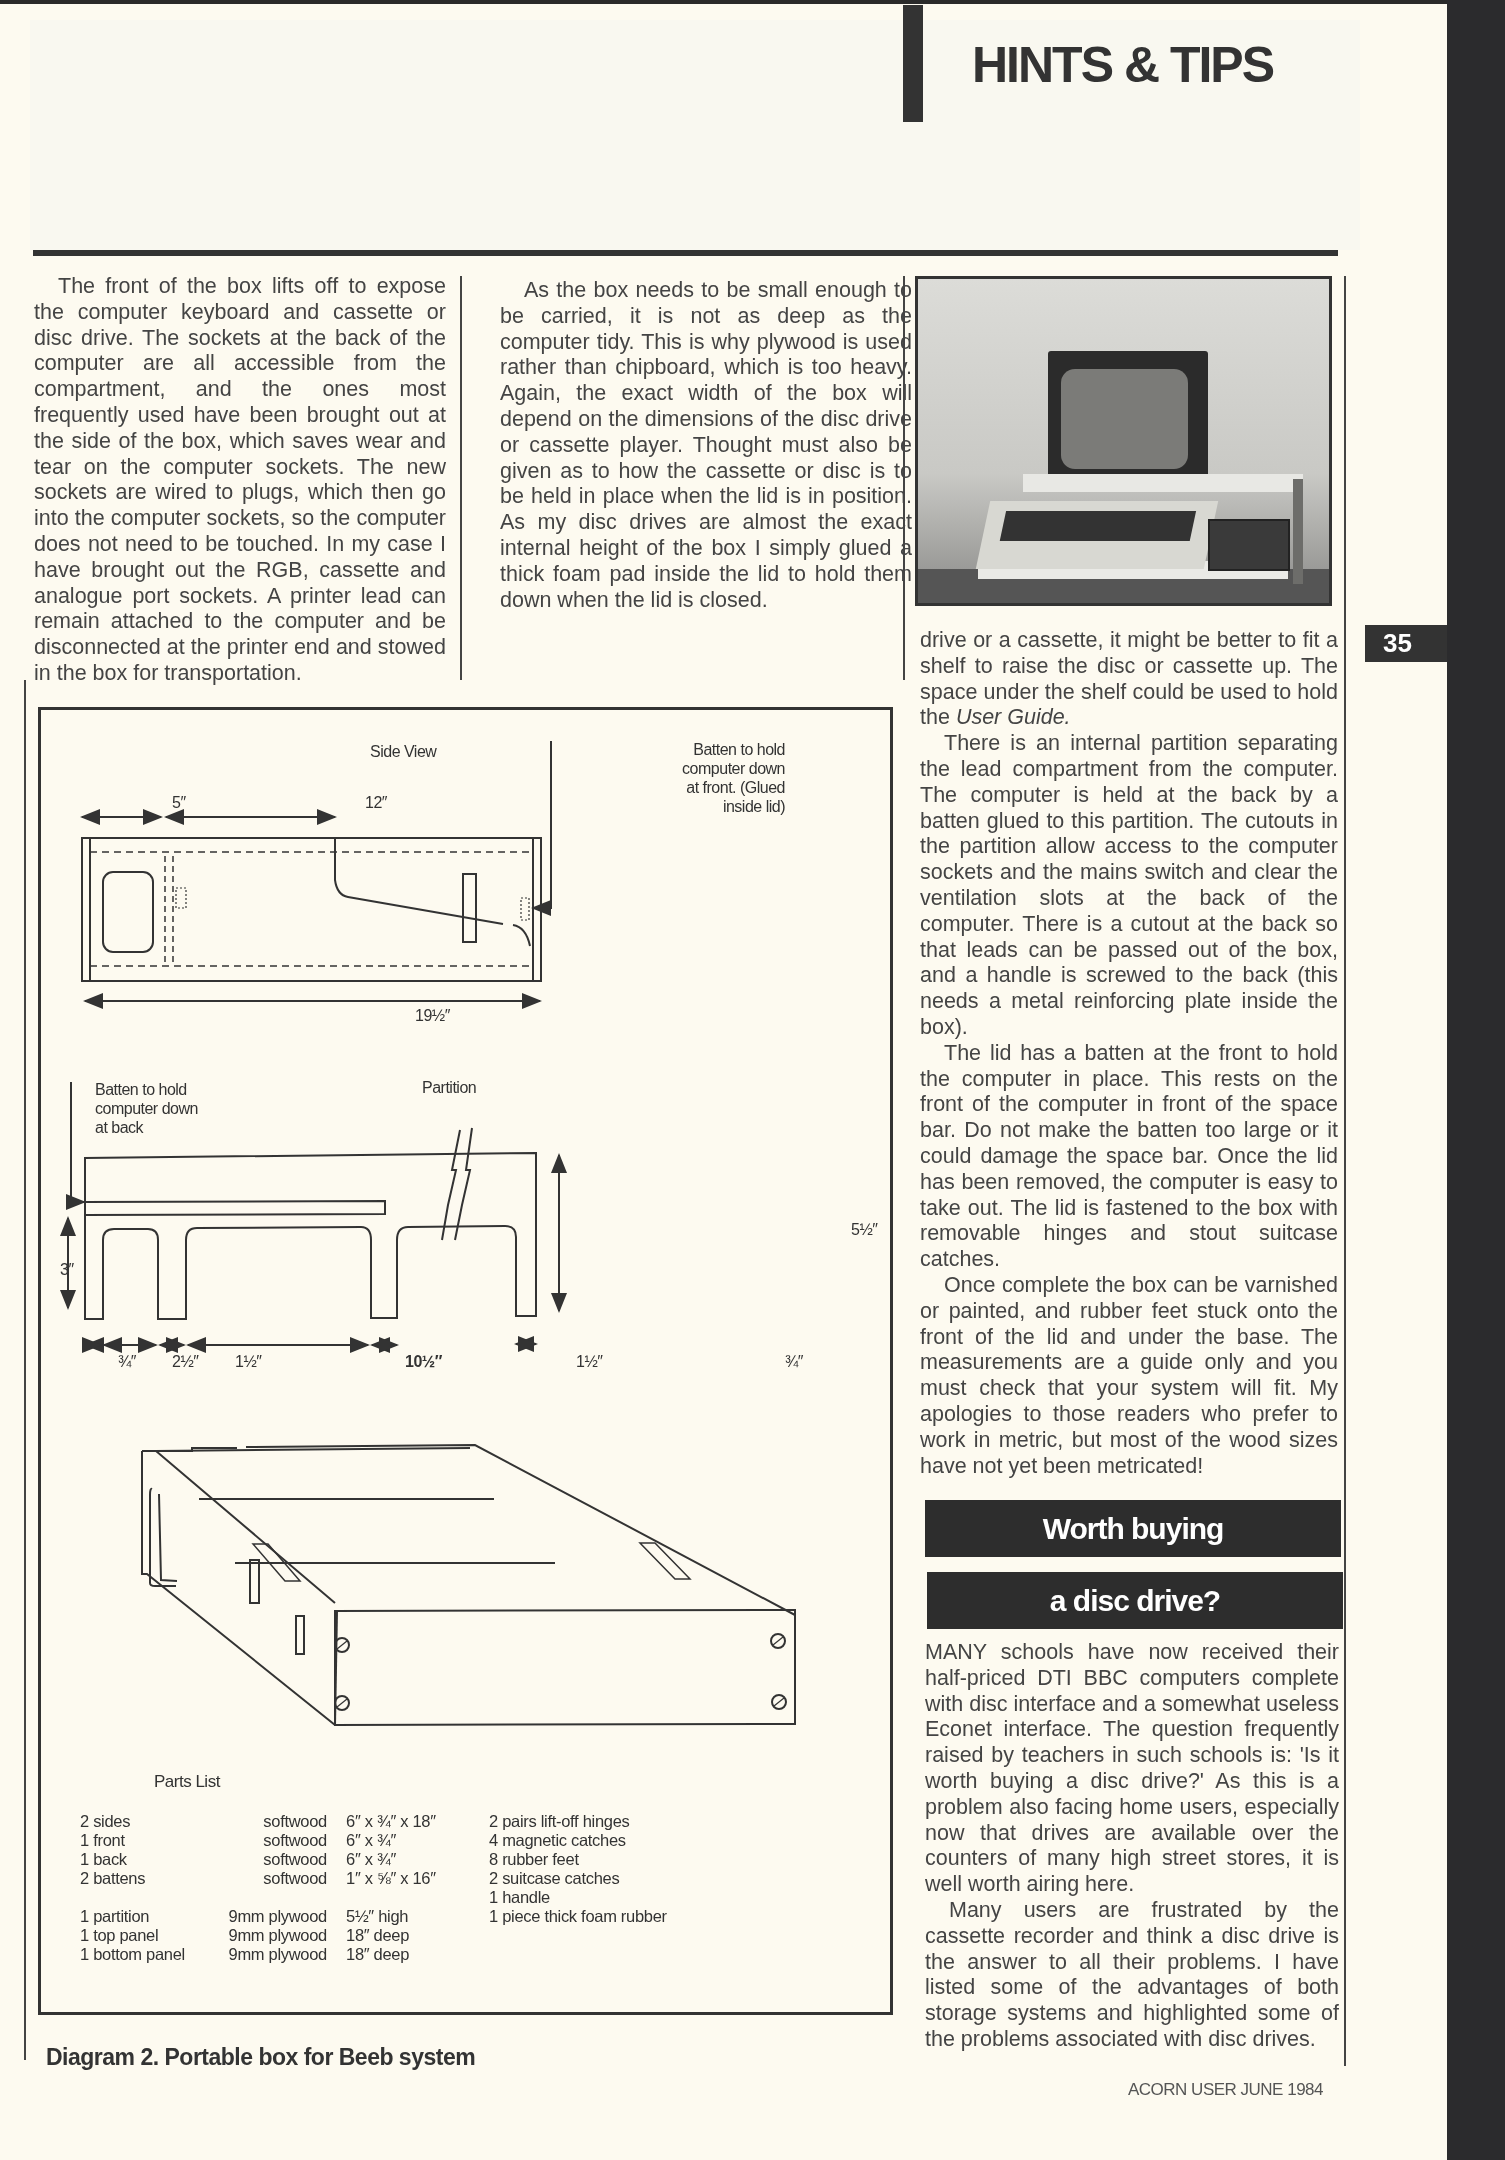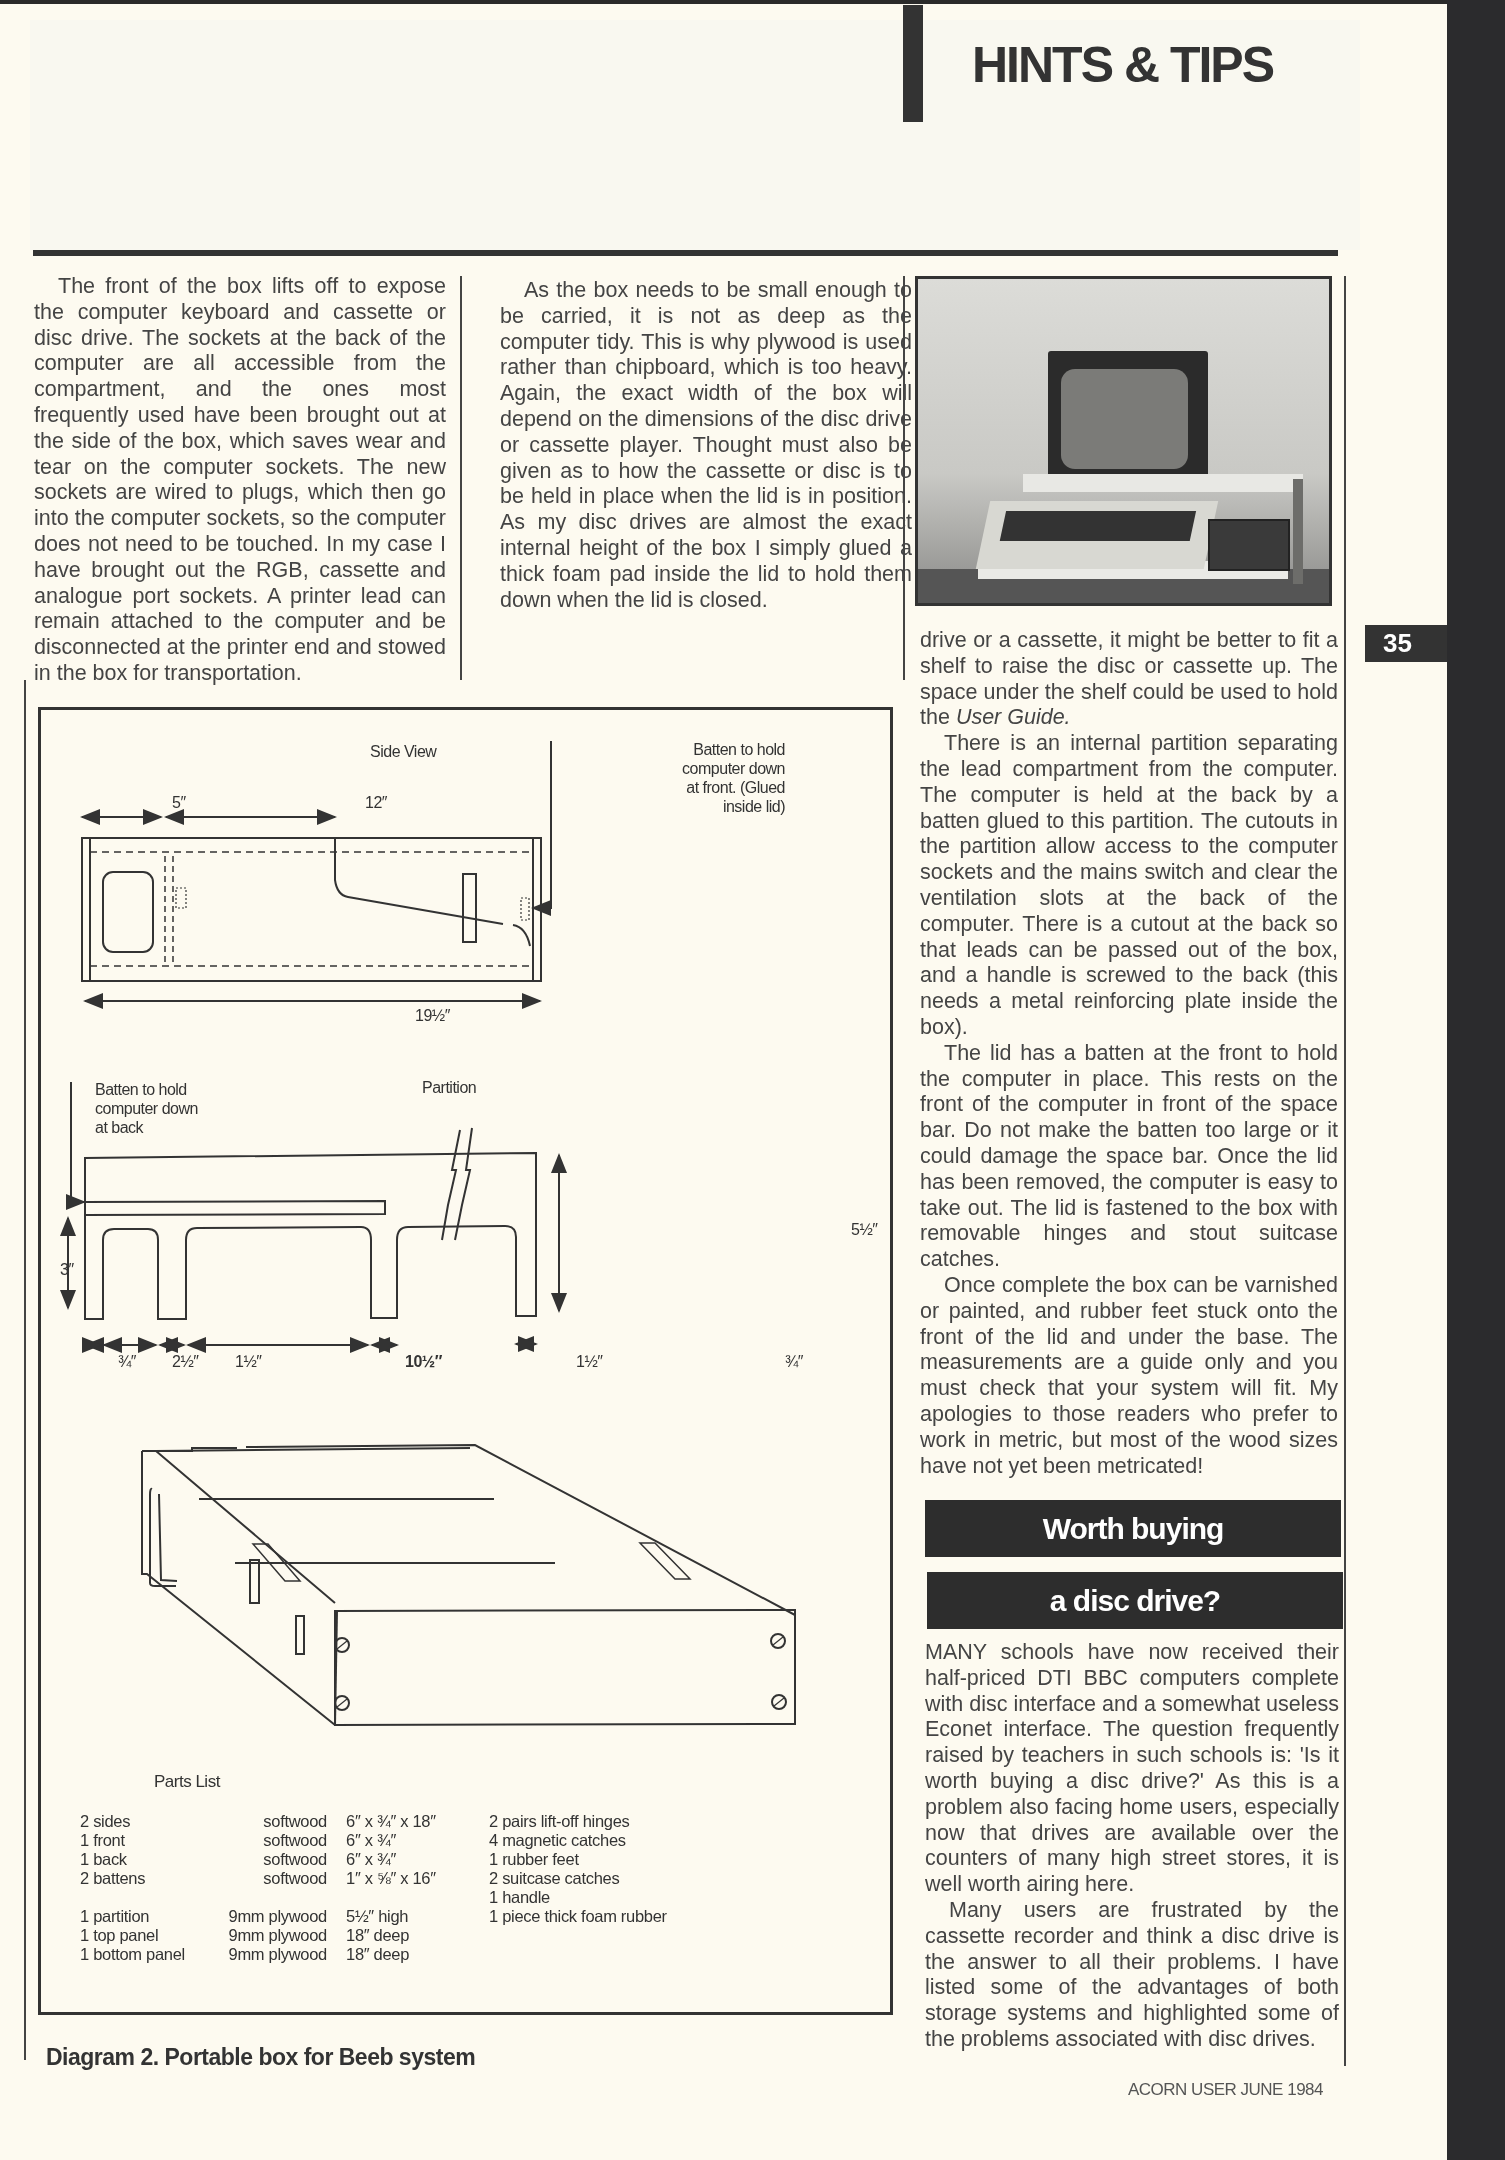--- a/index.html
+++ b/index.html
@@ -237,20 +237,20 @@
   <div>6″ x ¾″</div>
   <div>1″ x ⅝″ x 16″</div>
   <div style="height:19px"></div>
   <div>5½″ high</div>
   <div>18″ deep</div>
   <div>18″ deep</div>
 </div>
 <div class="parts" style="left:489px; top:1812px;">
   <div>2 pairs lift-off hinges</div>
   <div>4 magnetic catches</div>
-  <div>1 rubber feet</div>
+  <div>8 rubber feet</div>
   <div>2 suitcase catches</div>
   <div>1 handle</div>
   <div>1 piece thick foam rubber</div>
 </div>
 
 <div class="caption">Diagram 2. Portable box for Beeb system</div>
 <div class="footer">ACORN USER JUNE 1984</div>
 
 </body></html>

